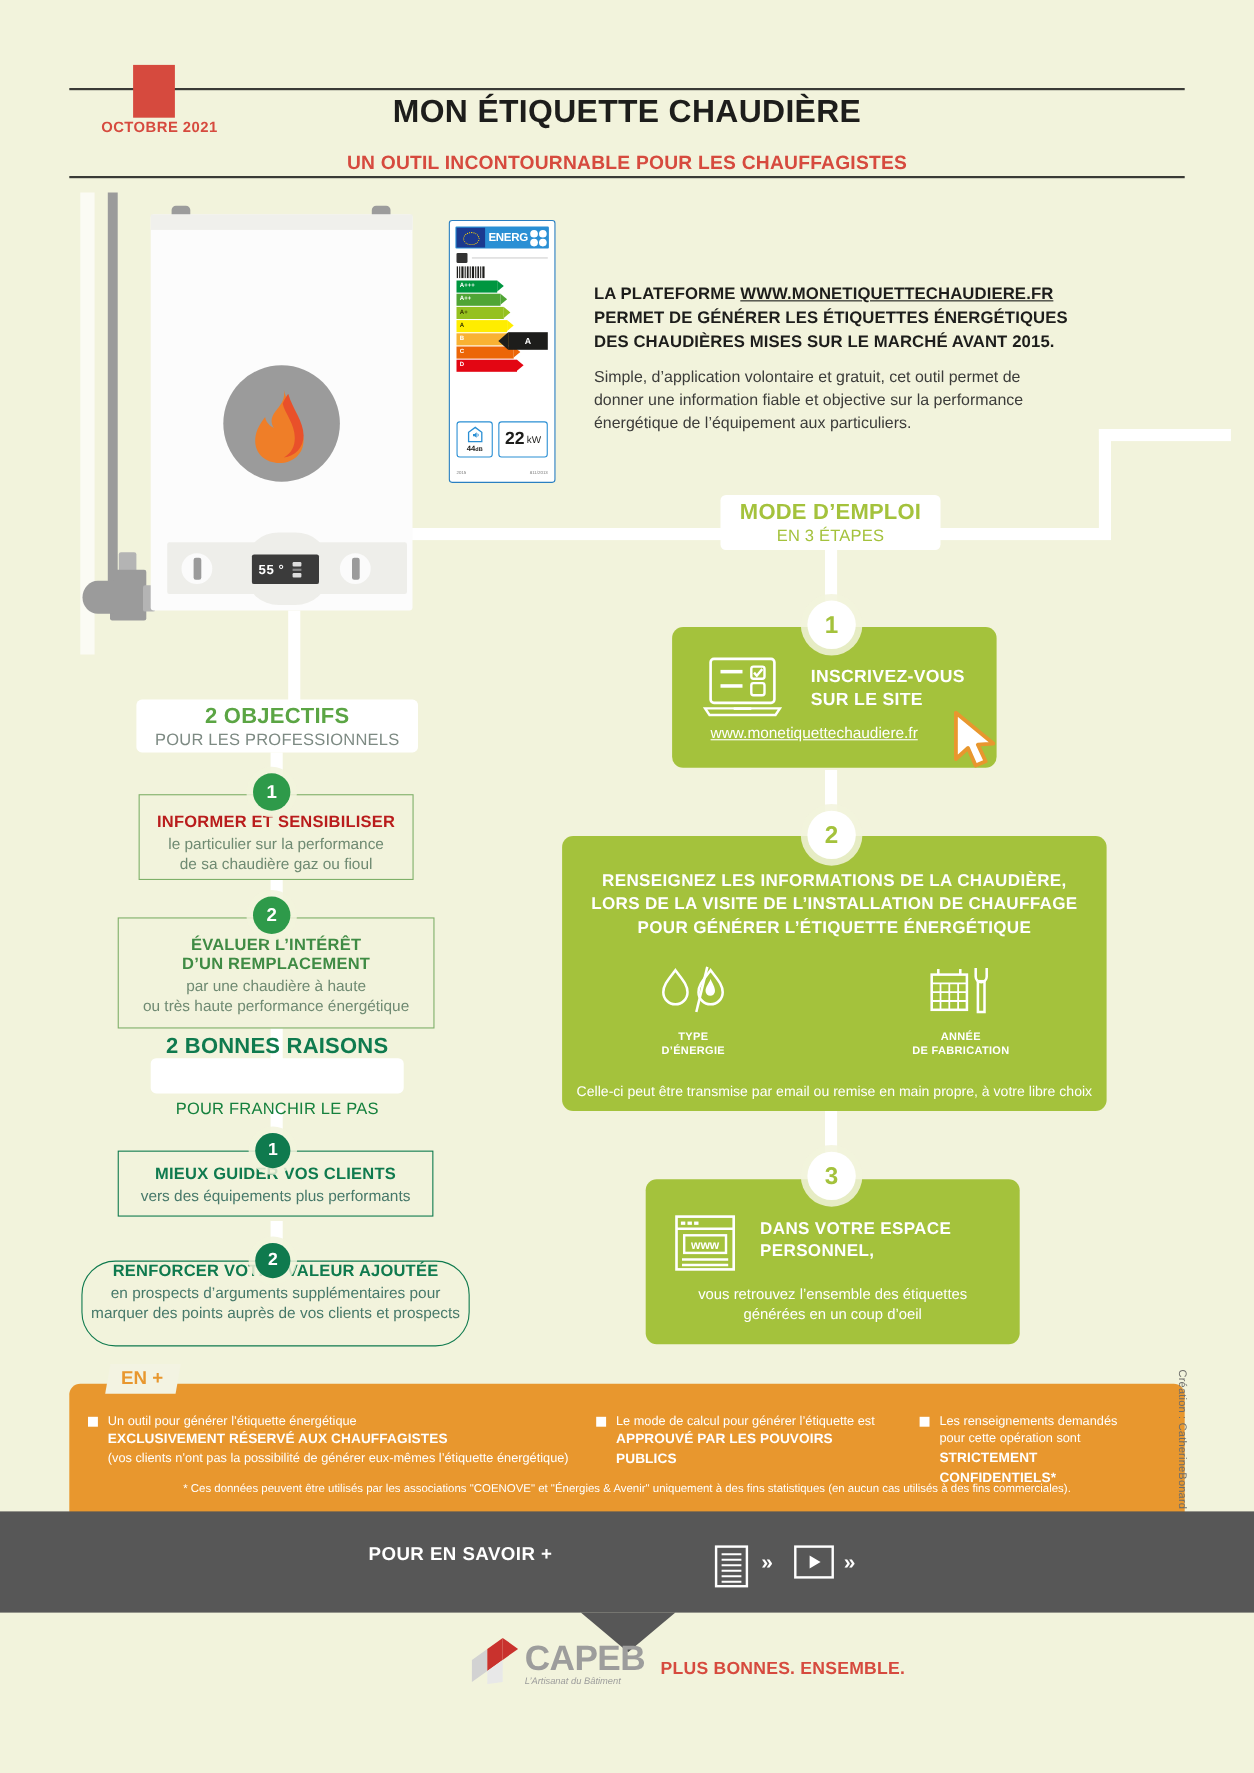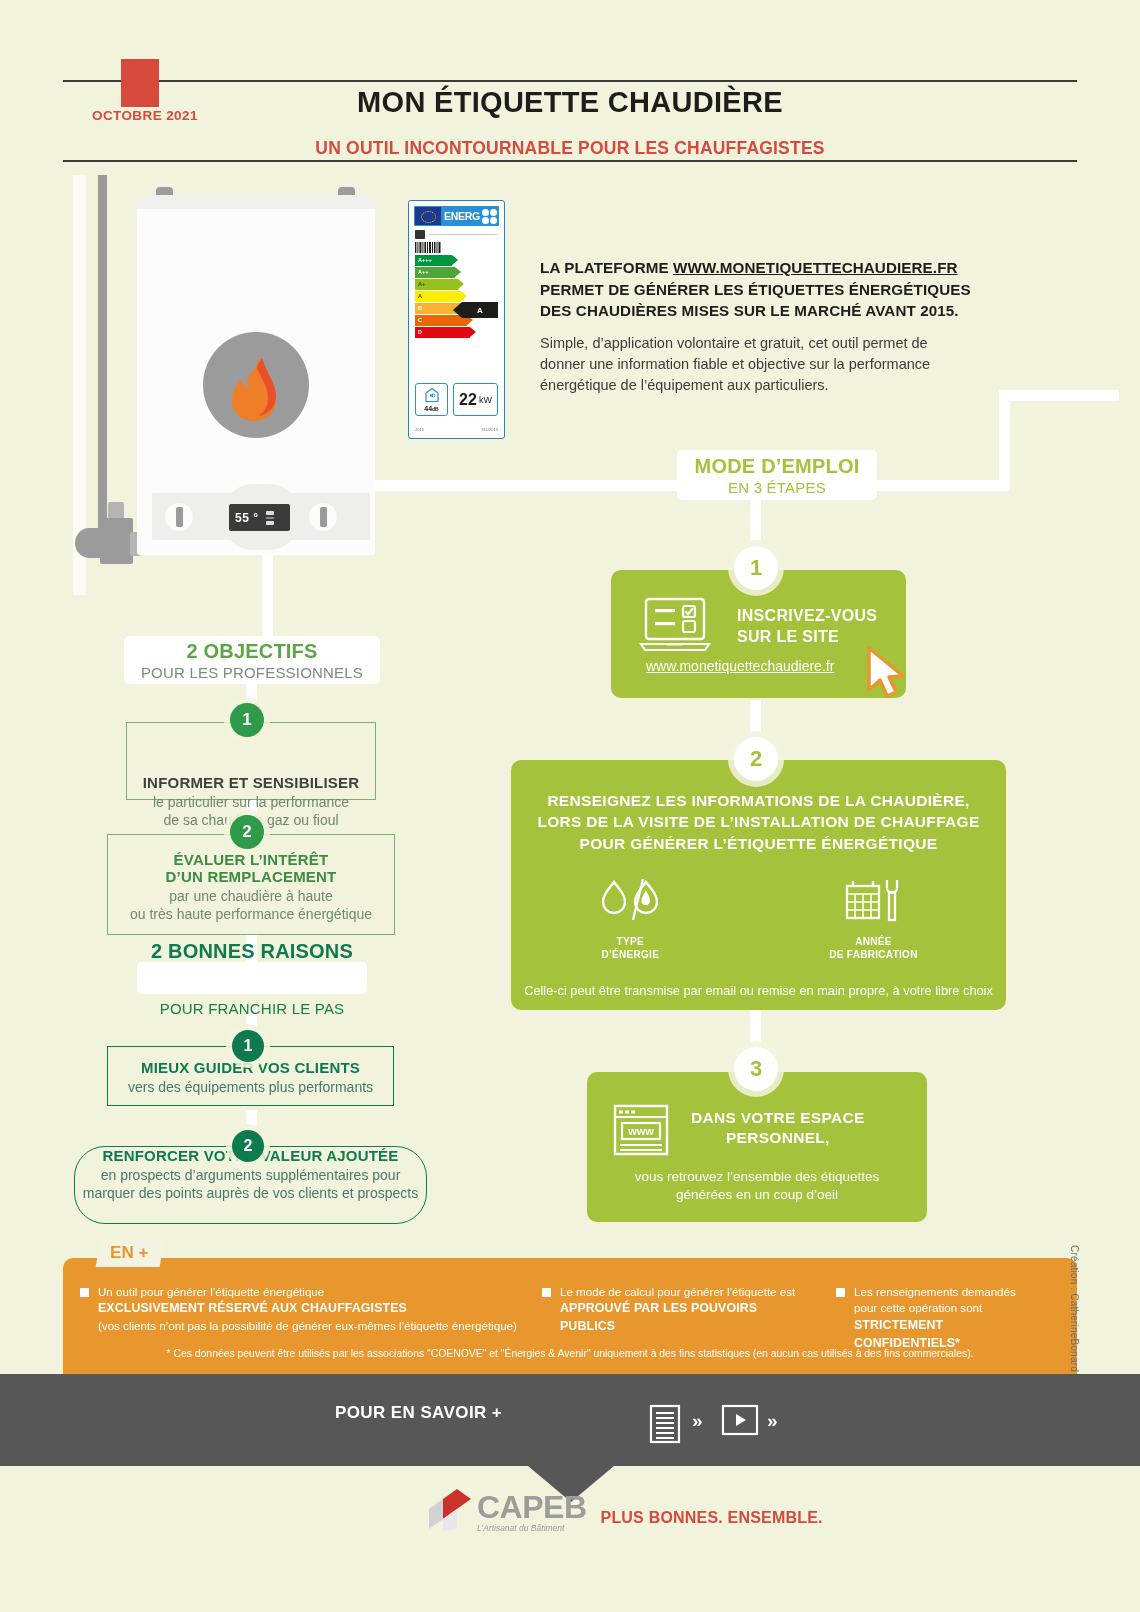--- a/index.html
+++ b/index.html
@@ -259,21 +259,21 @@
       <span>2015</span>
       <span>811/2013</span>
     </div>
   </div>
 
   <div class="intro">
     <div class="intro-b"><span>LA PLATEFORME </span><span class="u">WWW.MONETIQUETTECHAUDIERE.FR</span><span> PERMET DE GÉNÉRER LES ÉTIQUETTES ÉNERGÉTIQUES DES CHAUDIÈRES MISES SUR LE MARCHÉ AVANT 2015.</span></div>
     <div class="intro-p">Simple, d’application volontaire et gratuit, cet outil permet de donner une information fiable et objective sur la performance énergétique de l’équipement aux particuliers.</div>
   </div>
 
-  <div class="capsule" style="left:677px;top:450px;width:200px;height:50px;">
+  <div class="capsule" style="left:655px;top:450px;width:200px;height:50px;">
     <div class="cap-t1" style="color:#a4c23c;">MODE D’EMPLOI</div>
     <div class="cap-t2" style="color:#a4c23c;">EN 3 ÉTAPES</div>
   </div>
 
   <div class="numcirc" style="left:734px;top:546px;color:#a4c23c;">1</div>
   <div class="gpanel" style="left:611px;top:570px;width:295px;height:128px;">
     <svg style="position:absolute;left:28px;top:26px;" width="72" height="58" viewBox="0 0 72 58">
       <rect x="7" y="3" width="58" height="40" rx="3" fill="none" stroke="#fff" stroke-width="2.4"></rect>
       <rect x="16" y="13" width="20" height="3.2" fill="#fff"></rect>
       <rect x="16" y="26" width="20" height="3.2" fill="#fff"></rect>
@@ -335,38 +335,38 @@
     <svg style="position:absolute;left:26px;top:32px;" width="56" height="52" viewBox="0 0 56 52">
       <rect x="2" y="2" width="52" height="48" fill="none" stroke="#fff" stroke-width="2.4"></rect>
       <path d="M2 13h52" stroke="#fff" stroke-width="2.2"></path>
       <rect x="6" y="6.5" width="4" height="3" fill="#fff"></rect>
         <rect x="12" y="6.5" width="4" height="3" fill="#fff"></rect>
         <rect x="18" y="6.5" width="4" height="3" fill="#fff"></rect>
       <rect x="9" y="19" width="38" height="16" fill="none" stroke="#fff" stroke-width="2.2"></rect>
       <text x="28" y="31" font-size="11" font-weight="bold" fill="#fff" text-anchor="middle" font-family="Liberation Sans, sans-serif">www</text>
       <path d="M7 41h42M7 46h42" stroke="#fff" stroke-width="2.2"></path>
     </svg>
-    <div style="position:absolute;left:104px;top:36px;font-size:15.5px;font-weight:bold;line-height:1.32;letter-spacing:.3px;text-align:center;">
+    <div style="position:absolute;left:104px;top:36px;font-size:15.5px;font-weight:bold;line-height:1.32;letter-spacing:.3px;">
       <div>DANS VOTRE ESPACE</div>
       <div>PERSONNEL,</div>
     </div>
     <div style="position:absolute;left:0;right:0;top:96px;text-align:center;font-size:13.5px;line-height:1.35;">
       <div>vous retrouvez l’ensemble des étiquettes</div>
       <div>générées en un coup d’oeil</div>
     </div>
   </div>
 
   <div class="capsule" style="left:124px;top:636px;width:256px;height:48px;">
     <div class="cap-t1" style="color:#5ba544;">2 OBJECTIFS</div>
     <div class="cap-t2" style="color:#7d8a83;">POUR LES PROFESSIONNELS</div>
   </div>
 
   <div class="numcirc" style="left:230px;top:703px;width:34px;height:34px;font-size:17px;background:#2e9a4a;color:#fff;">1</div>
   <div class="obox" style="left:126px;top:722px;width:250px;height:78px;padding-top:16px;">
-    <div class="ob-t" style="color:#404040;margin-top:35px;">INFORMER ET SENSIBILISER</div>
+    <div class="ob-t" style="color:#b91c1c;">INFORMER ET SENSIBILISER</div>
     <div class="ob-p" style="color:#6f8a72;">
       <div>le particulier sur la performance</div>
       <div>de sa chaudière gaz ou fioul</div>
     </div>
   </div>
 
   <div class="numcirc" style="left:230px;top:815px;width:34px;height:34px;font-size:17px;background:#2e9a4a;color:#fff;">2</div>
   <div class="obox" style="left:107px;top:834px;width:288px;height:101px;padding-top:16px;">
     <div class="ob-t" style="color:#3f8b44;">
       <div>ÉVALUER L’INTÉRÊT</div>

